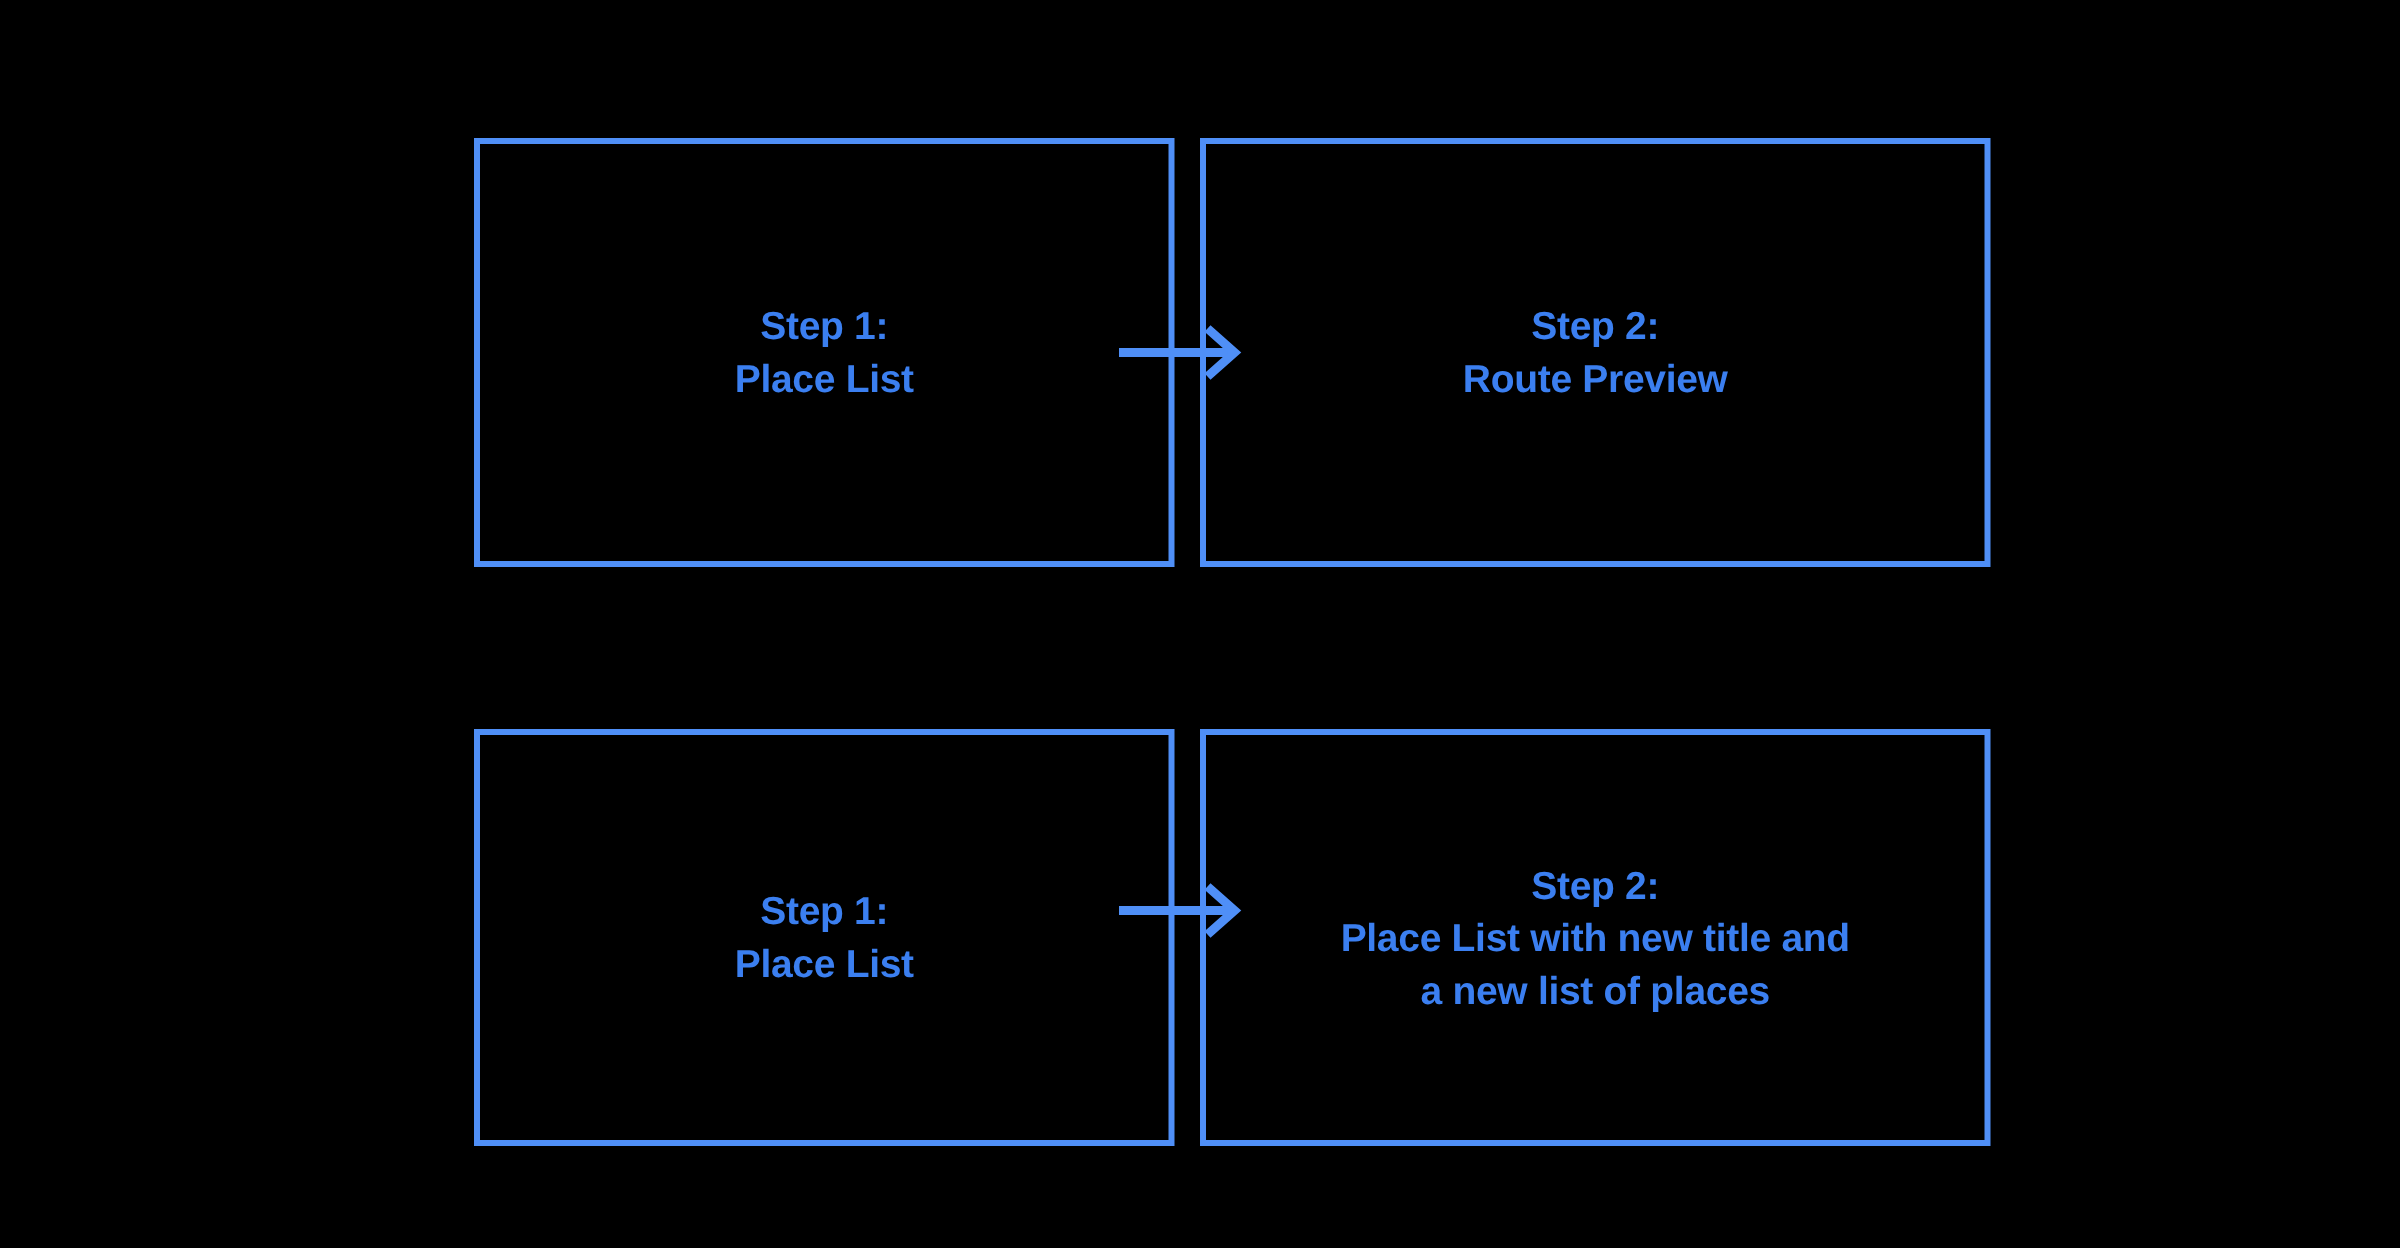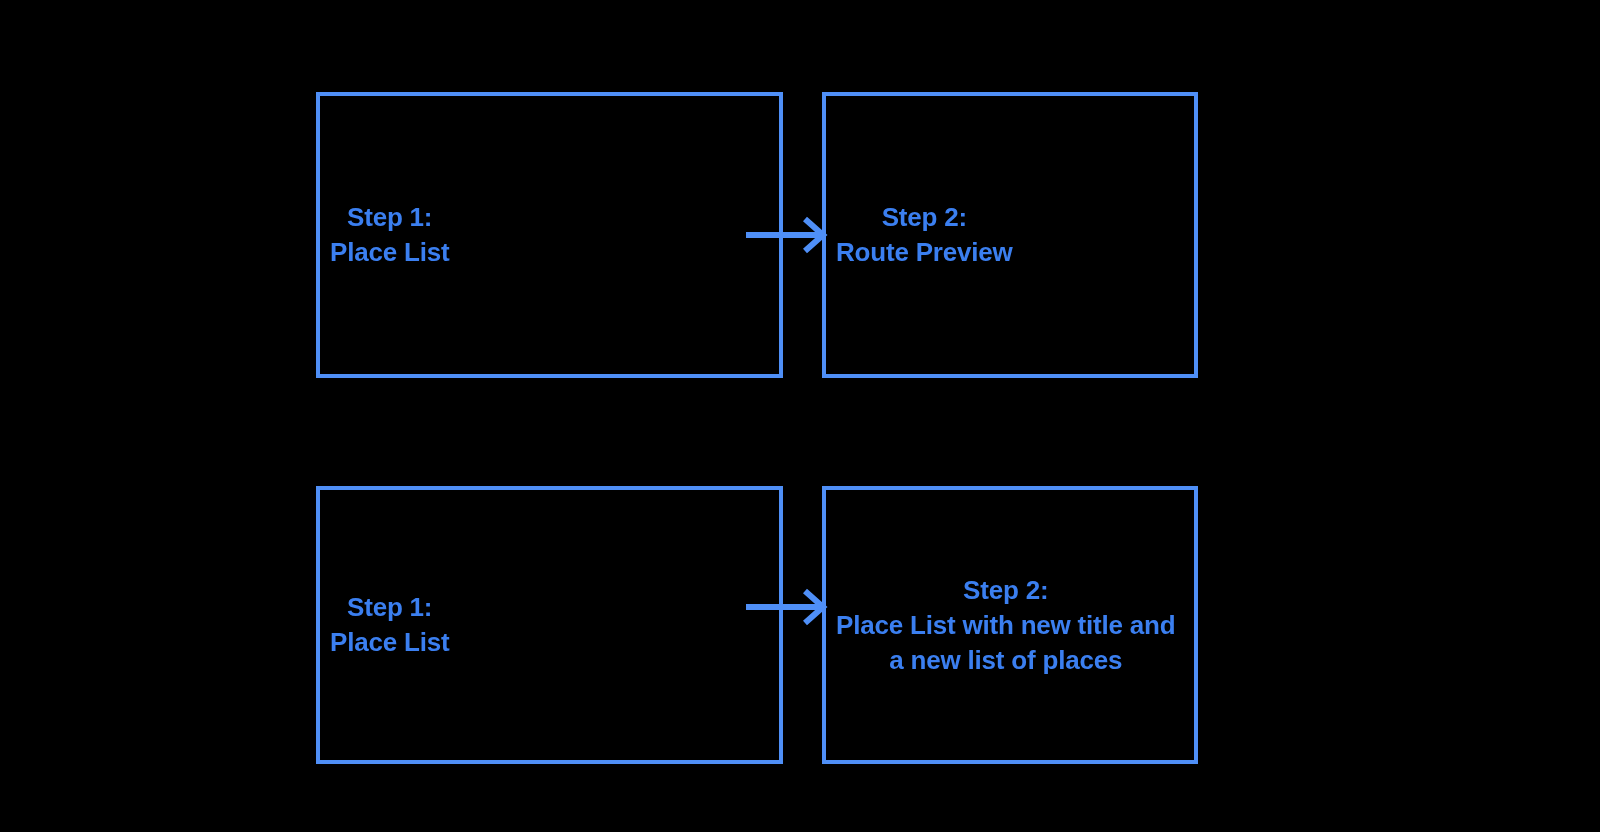--- a/index.html
+++ b/index.html
@@ -33,28 +33,28 @@
   #row-1 { top: 474px; }
 
   
   .step-box {
     position: absolute;
     box-sizing: border-box;
     border: 4px solid #4f8ff7;
     background: transparent;
     display: flex;
     align-items: center;
-    justify-content: flex-start;
+    justify-content: center;
   }
 
   #row-0 .step-box { top: 12px; height: 286px; }
   #row-1 .step-box { top: 12px; height: 278px; }
 
   .step-box.box-left  { left: 316px;  width: 467px; }
-  .step-box.box-right { left: 822px;  width: 376px; }
+  .step-box.box-right { left: 800px;  width: 527px; }
 
   .step-label {
     color: #3b7ff0;
     font-family: "Liberation Sans", sans-serif;
     font-weight: bold;
     font-size: 26px;
     line-height: 35px;
     text-align: center;
     letter-spacing: -0.2px;
     white-space: pre-line;

